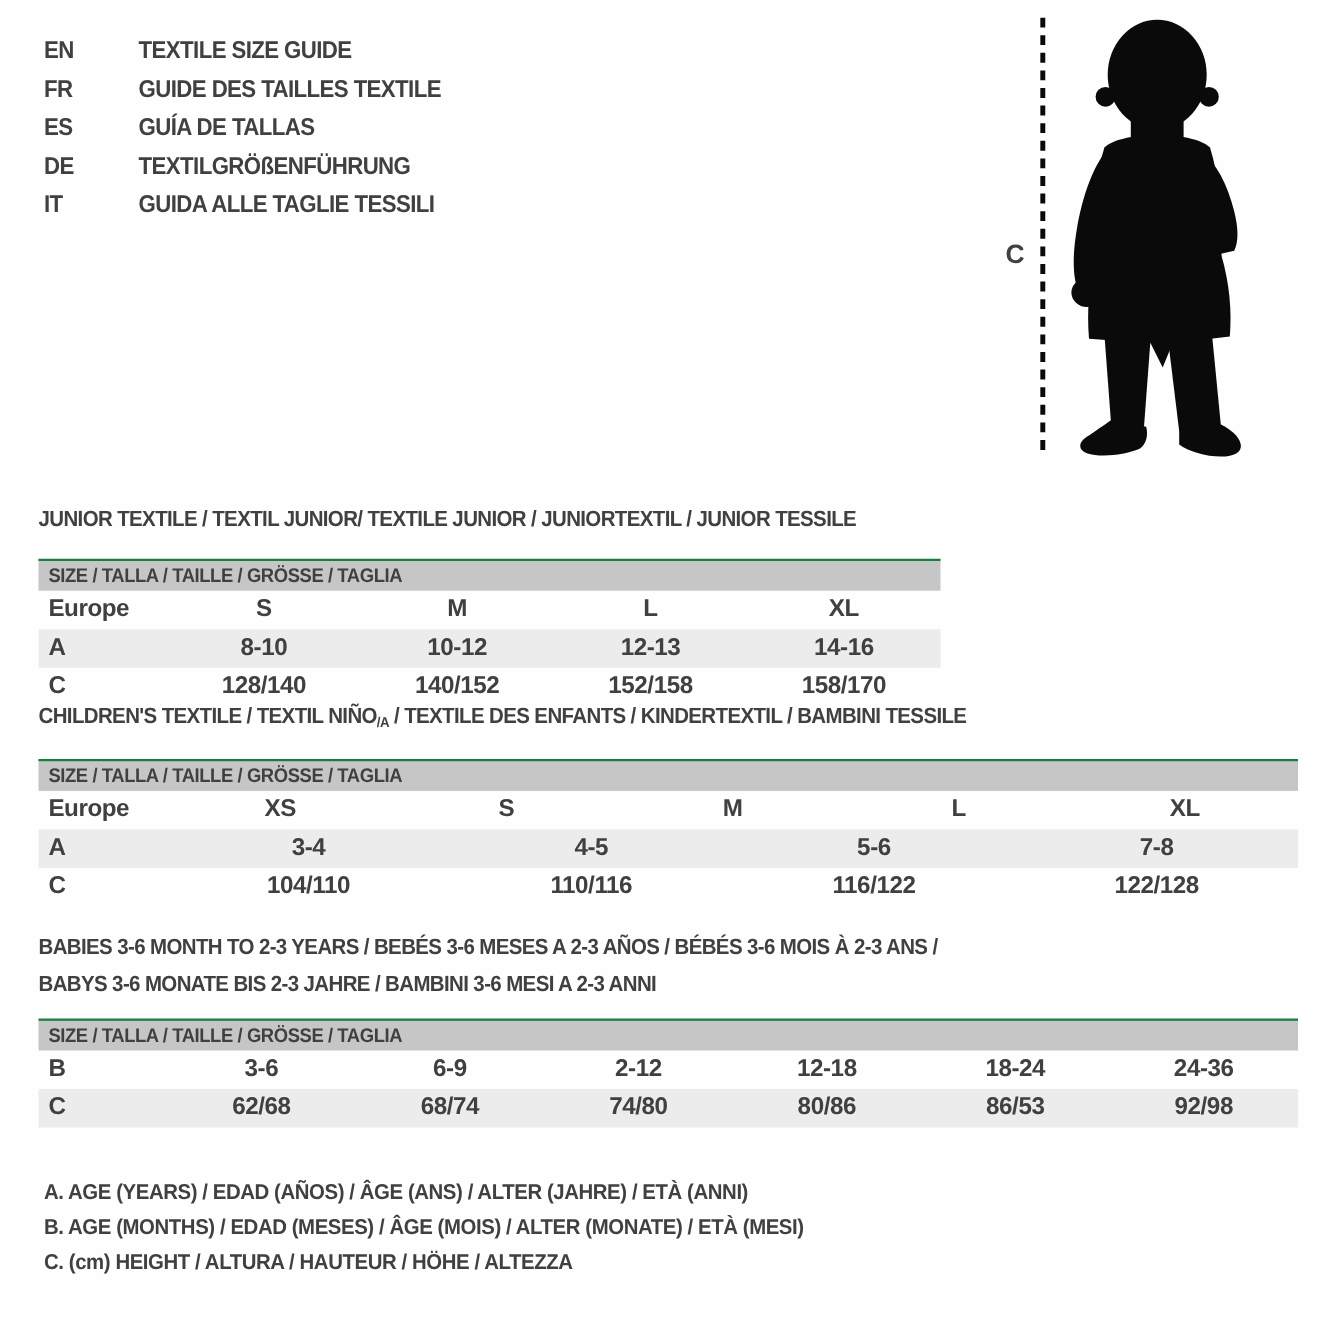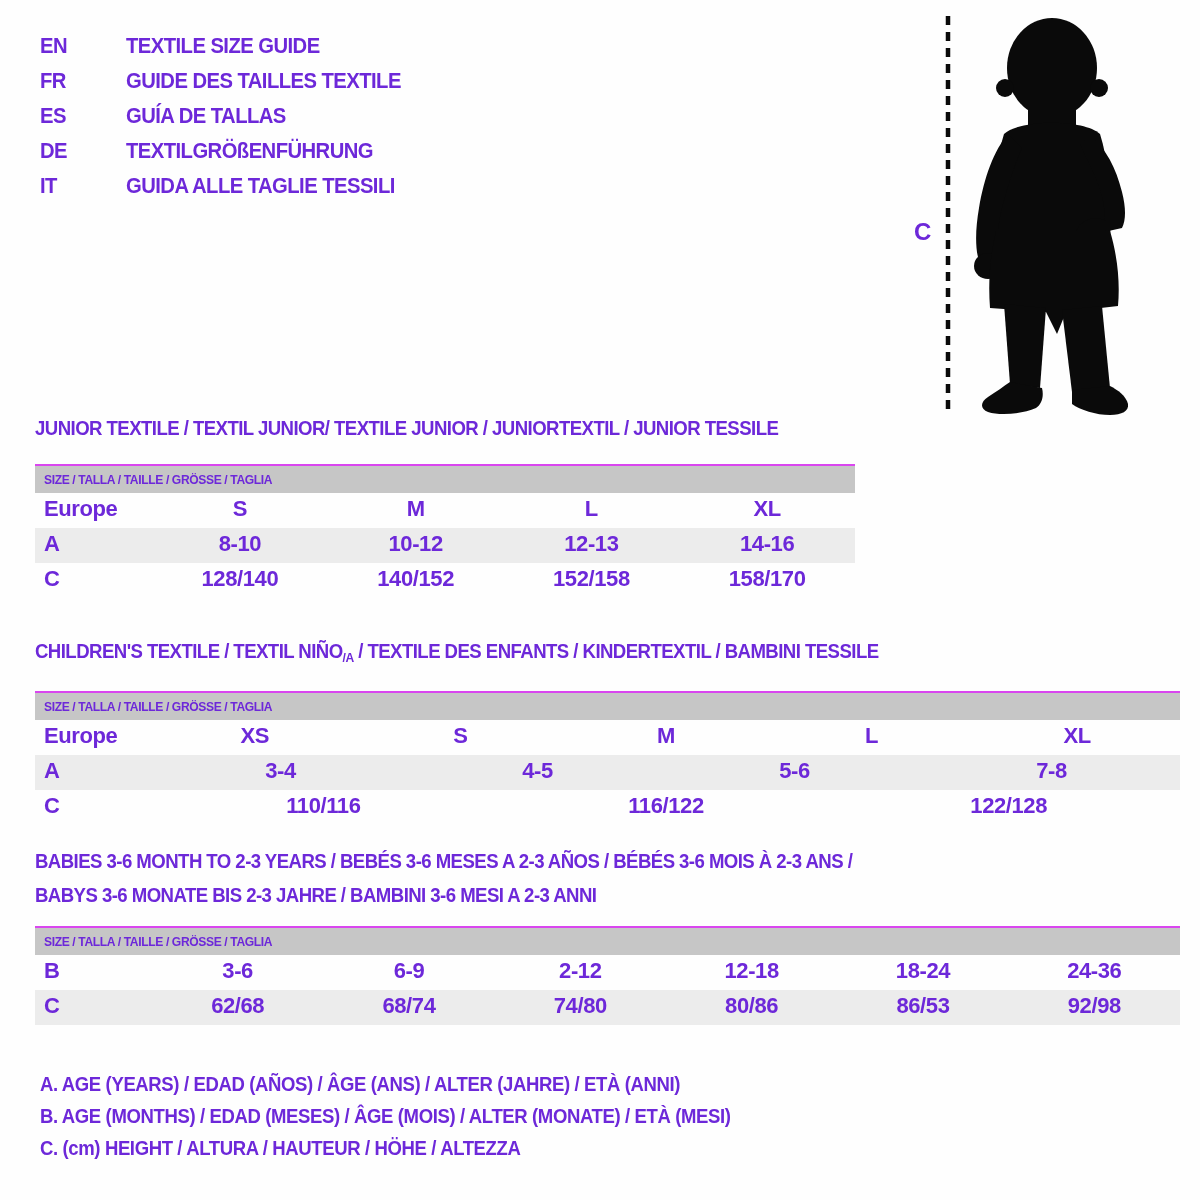--- a/index.html
+++ b/index.html
@@ -1,45 +1,45 @@
 <!DOCTYPE html>
 <html><head>
 <meta charset="utf-8">
 <style>
   html,body { margin:0; padding:0; background:#ffffff; }
   .page {
     position:relative; width:1200px; height:1200px; background:#fefefe;
-    font-family:"Liberation Sans", sans-serif; font-weight:700; color:#6d28d9;
+    font-family:"Liberation Sans", sans-serif; font-weight:700; color:#404040;
     overflow:hidden;
   }
 
   
   .lang-block { position:absolute; left:40px; top:28px; }
   .lang-row { display:flex; height:35px; align-items:center; font-size:22px; letter-spacing:-0.6px; }
   .lang-row > span { display:inline-block; transform:scaleX(0.92); transform-origin:left center; white-space:nowrap; }
   .lang-code { width:86px; flex:0 0 86px; }
 
   
   .measure-line { position:absolute; left:944px; top:16px; width:8px; height:400px; }
   .figure-c { position:absolute; left:914px; top:218px; font-size:24px; }
   .toddler { position:absolute; left:960px; top:16px; width:180px; height:400px; }
 
   
   .tbl { position:absolute; left:35px; }
-  .tbl-junior   { top:416px; width:820px; }
+  .tbl-junior   { top:460px; width:820px; }
   .tbl-children { top:639px; width:1145px; }
   .tbl-babies   { top:844px; width:1145px; }
 
   .tbl-title { margin:0; font-size:20px; line-height:24px; letter-spacing:-0.6px;
     transform:scaleX(0.93); transform-origin:left center; white-space:nowrap; }
   .tbl-title .sub { font-size:13px; position:relative; top:4px; }
   .tbl-title.two-line { line-height:34px; }
 
-  .band { background:#c6c6c6; border-top:2px solid #d946ef; height:27px; line-height:27px;
-    padding-left:9px; font-size:13px; letter-spacing:-0.4px; }
+  .band { background:#c6c6c6; border-top:2px solid #15803d; height:27px; line-height:27px;
+    padding-left:9px; font-size:18px; letter-spacing:-0.4px; }
   .band > span { display:inline-block; transform:scaleX(0.93); transform-origin:left center; white-space:nowrap; }
   .mt-junior   { margin-top:24px; }
   .mt-children { margin-top:25px; }
   .mt-babies   { margin-top:14px; }
 
   .trow { display:flex; height:35px; line-height:31px; font-size:22px; letter-spacing:-0.4px; }
   .trow.shade { background:#ececec; }
   .rlabel { flex:0 0 108px; padding-left:9px; }
   .tcell { flex:1 1 0; text-align:center; }
 
@@ -143,20 +143,21 @@
     </div>
     <div class="trow shade">
       <span class="rlabel">A</span>
       <span class="tcell">3-4</span>
       <span class="tcell">4-5</span>
       <span class="tcell">5-6</span>
       <span class="tcell">7-8</span>
     </div>
     <div class="trow">
       <span class="rlabel">C</span>
+      <span class="tcell">104/110</span>
       <span class="tcell">110/116</span>
       <span class="tcell">116/122</span>
       <span class="tcell">122/128</span>
     </div>
   </section>
 
   <section class="tbl tbl-babies">
     <h2 class="tbl-title two-line">
       <span style="display:block">BABIES 3-6 MONTH TO 2-3 YEARS / BEBÉS 3-6 MESES A 2-3 AÑOS / BÉBÉS 3-6 MOIS À 2-3 ANS /</span>
       <span style="display:block">BABYS 3-6 MONATE BIS 2-3 JAHRE / BAMBINI 3-6 MESI A 2-3 ANNI</span>

